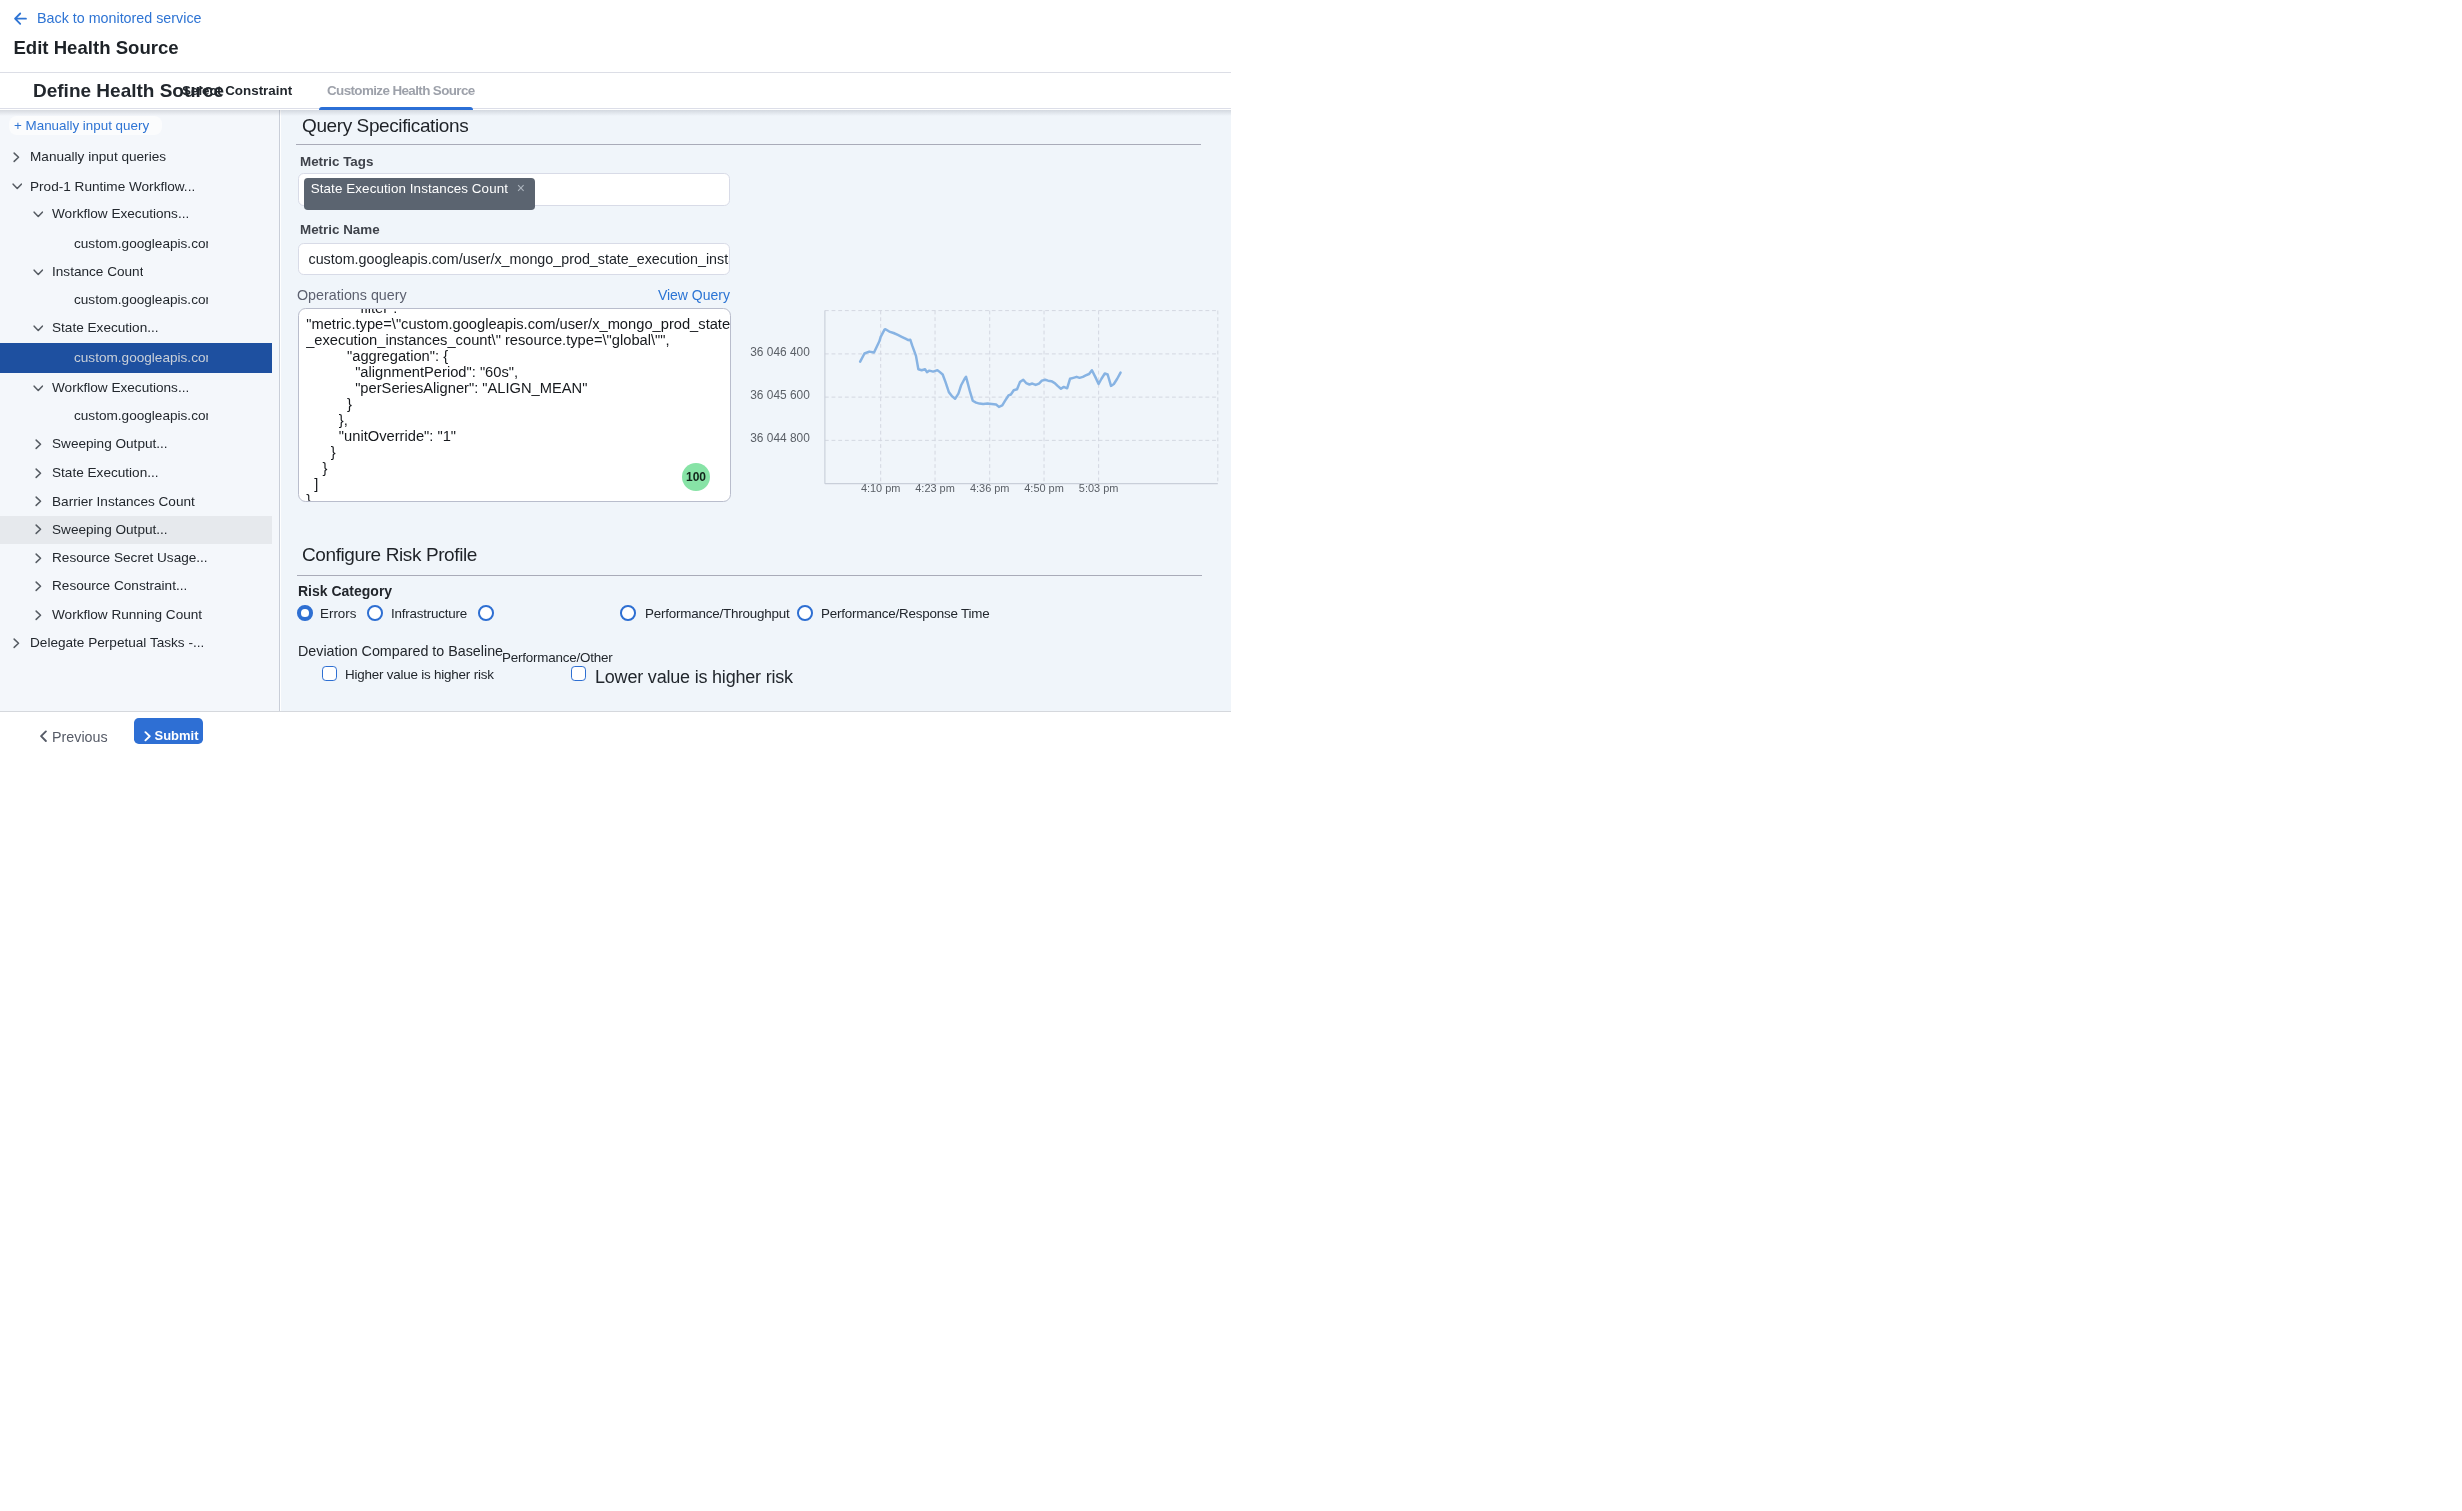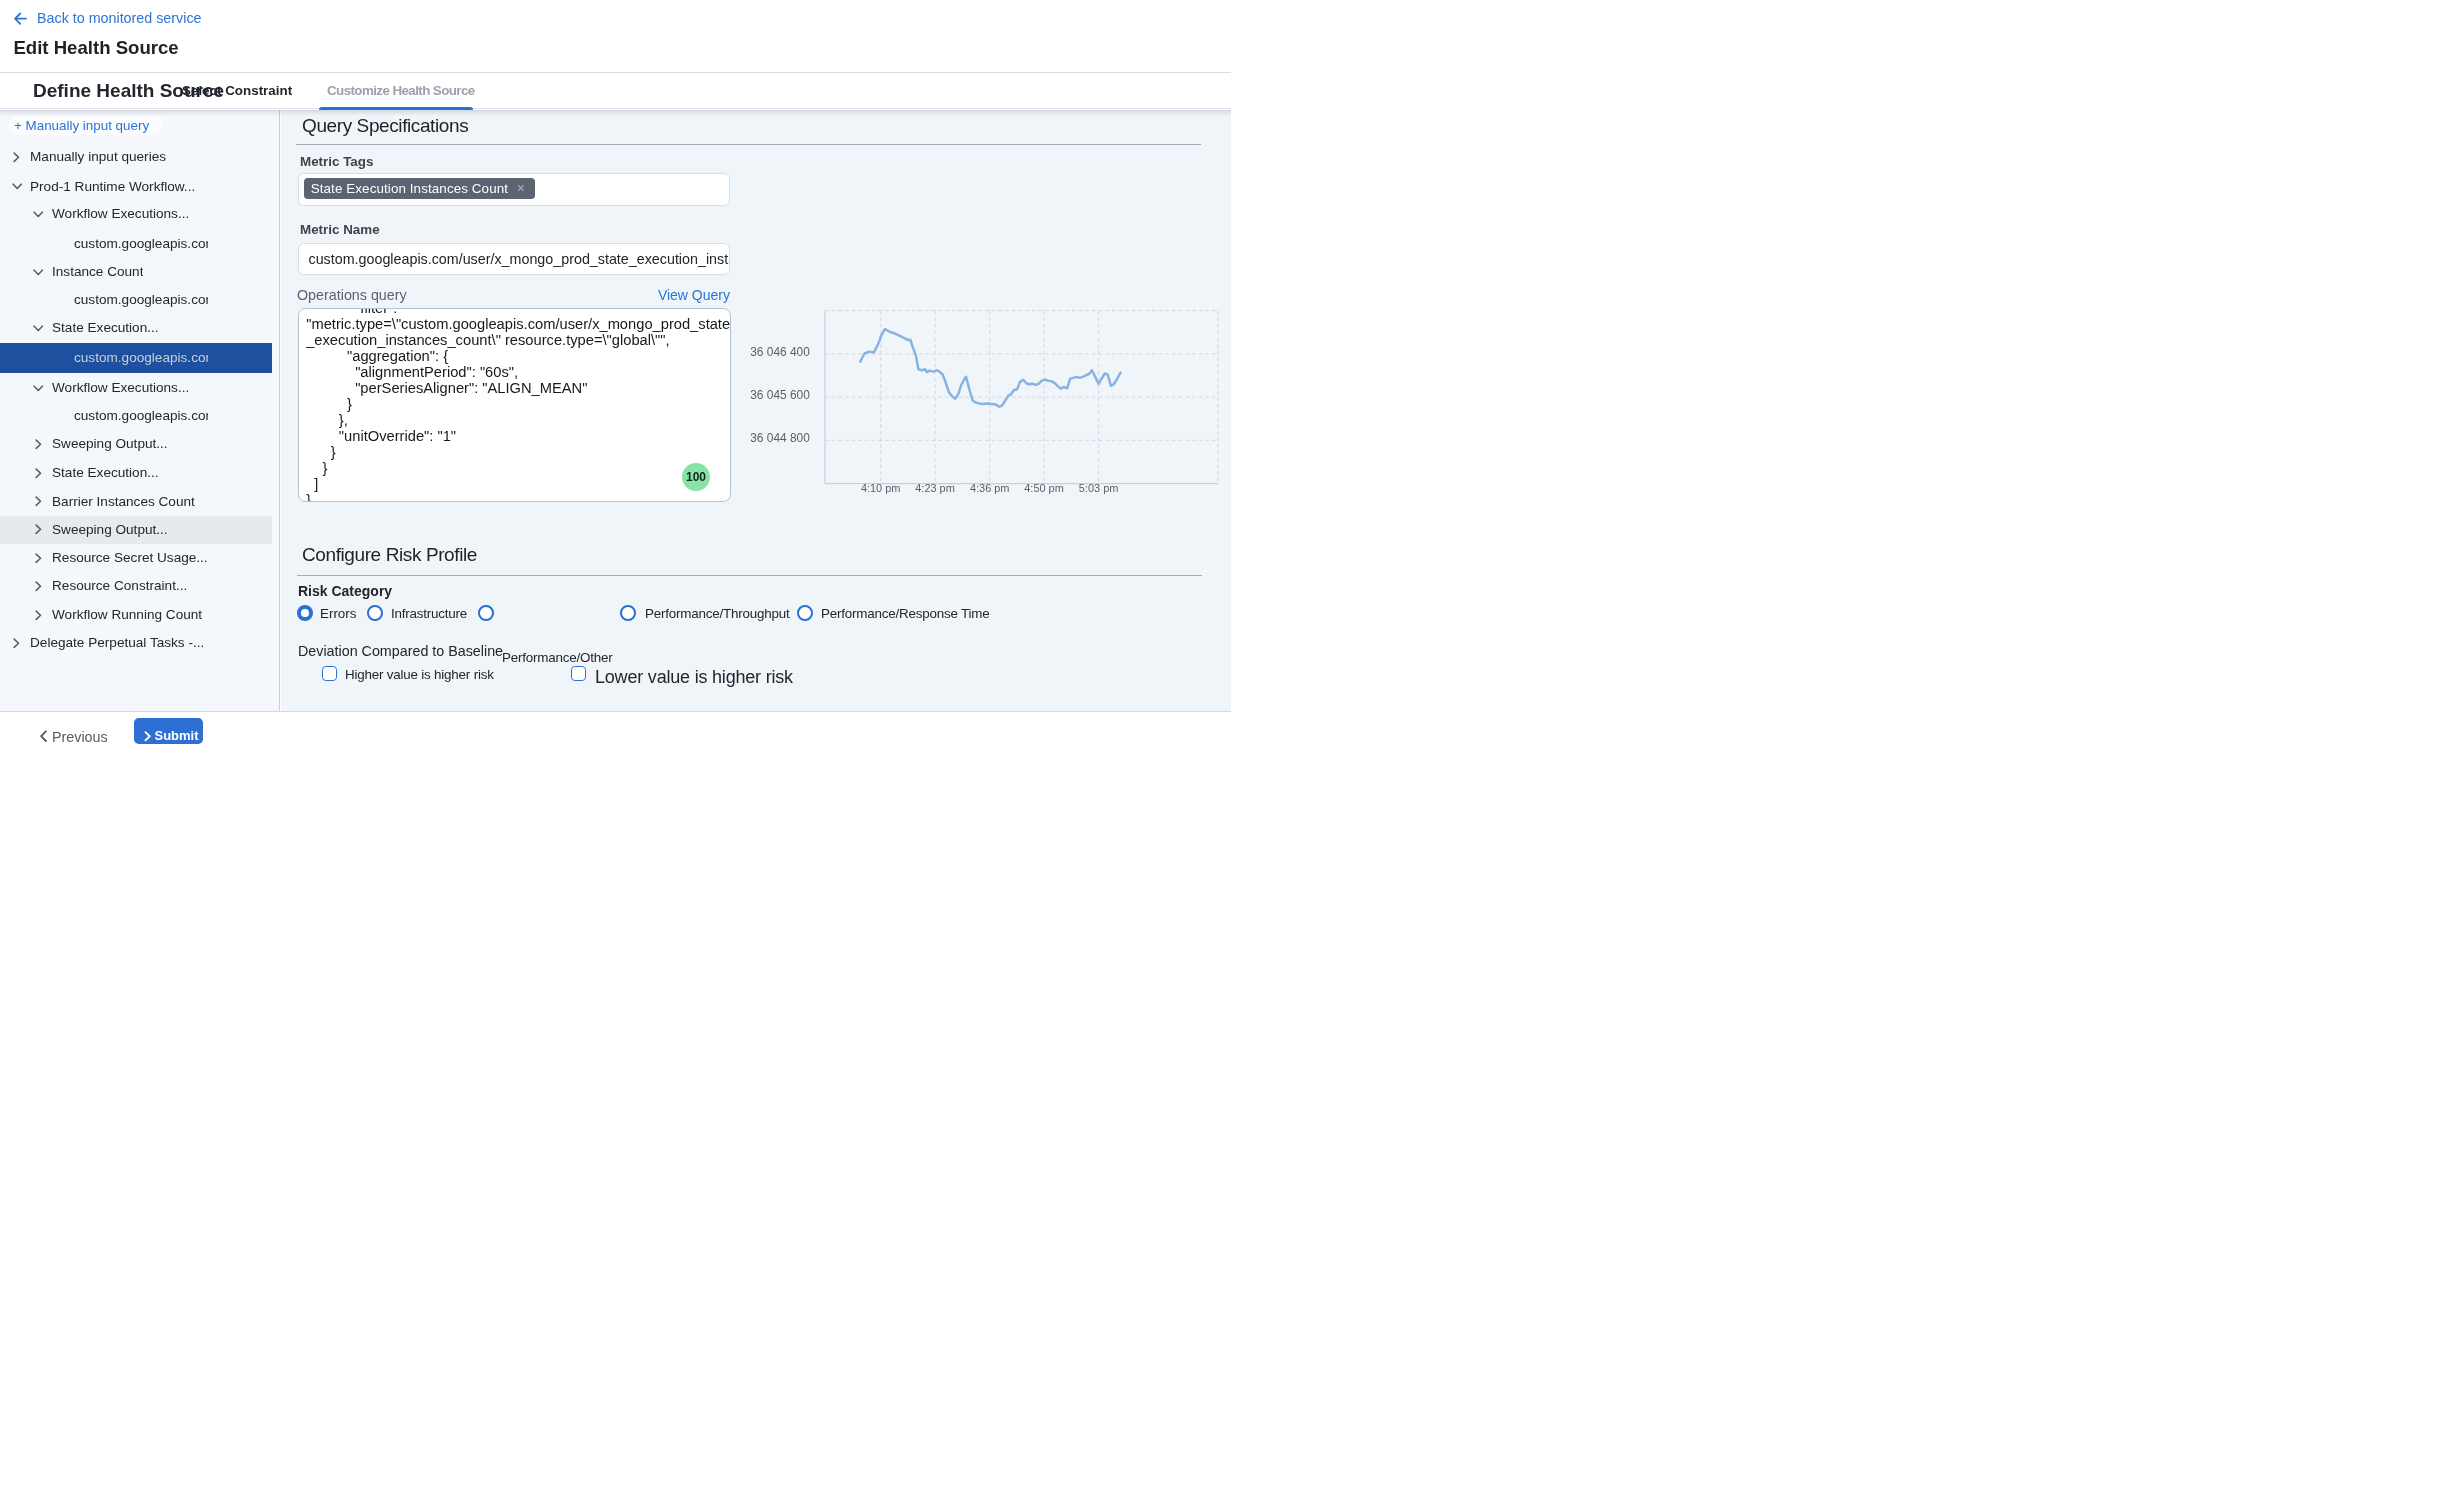--- a/index.html
+++ b/index.html
@@ -93,21 +93,21 @@
         <path d="M1.2 1.2 L5.8 5.5 L1.2 9.8" stroke="#565c63" stroke-width="1.6" fill="none" stroke-linecap="round" stroke-linejoin="round"></path>
       </svg>
   <div class="abs" style="left:30px;top:635px;font-size:13.6px;color:#23282e;white-space:nowrap;max-width:242px;overflow:hidden;">Delegate Perpetual Tasks -...</div>
   </div>
 
   <div class="abs" style="left:302px;top:115px;font-size:19px;font-weight:400;color:#1e2227;letter-spacing:-0.4px;">Query Specifications</div>
   <div class="abs" style="left:296px;top:144px;width:905px;height:1.4px;background:#a9abb8;"></div>
 
   <div class="abs" style="left:300px;top:154px;font-size:13.4px;font-weight:700;color:#3f434b;">Metric Tags</div>
   <div class="abs" style="left:298px;top:173px;width:432px;height:33px;background:#fff;border:1px solid #d8dbe7;border-radius:5.7px;"></div>
-  <div class="abs" style="left:304px;top:178px;width:231px;height:21px;background:#5b6470;border-radius:3.8px;color:#fff;font-size:13.4px;letter-spacing:0.1px;line-height:21px;padding-left:6.7px;">State Execution Instances Count <span style="color:#aeb6bf;font-size:14px;padding-left:4.8px;">×</span></div>
+  <div class="abs" style="left:304px;top:178px;width:231px;height:32px;background:#5b6470;border-radius:3.8px;color:#fff;font-size:13.4px;letter-spacing:0.1px;line-height:21px;padding-left:6.7px;">State Execution Instances Count <span style="color:#aeb6bf;font-size:14px;padding-left:4.8px;">×</span></div>
 
   <div class="abs" style="left:300px;top:222px;font-size:13.4px;font-weight:700;color:#3f434b;">Metric Name</div>
   <div class="abs" style="left:298px;top:243px;width:432px;height:32px;background:#fff;border:1px solid #d8dbe7;border-radius:5.7px;overflow:hidden;">
     <div style="position:absolute;left:9.5px;top:0;width:573px;line-height:30px;font-size:14.3px;color:#20252b;white-space:nowrap;">custom.googleapis.com/user/x_mongo_prod_state_execution_instances_count</div>
   </div>
 
   <div class="abs" style="left:297px;top:287px;font-size:14.3px;color:#5d6170;">Operations query</div>
   <div class="abs" style="right:501px;top:287px;font-size:14px;color:#2b74d4;">View Query</div>
 
   <div class="abs" style="left:298px;top:308px;width:433px;height:194px;background:#fff;border:1px solid #b9bdcc;border-radius:7.6px;overflow:hidden;">

